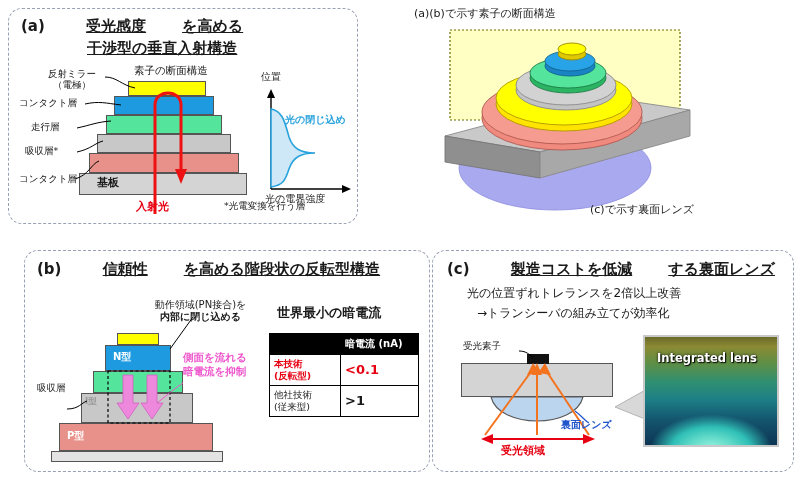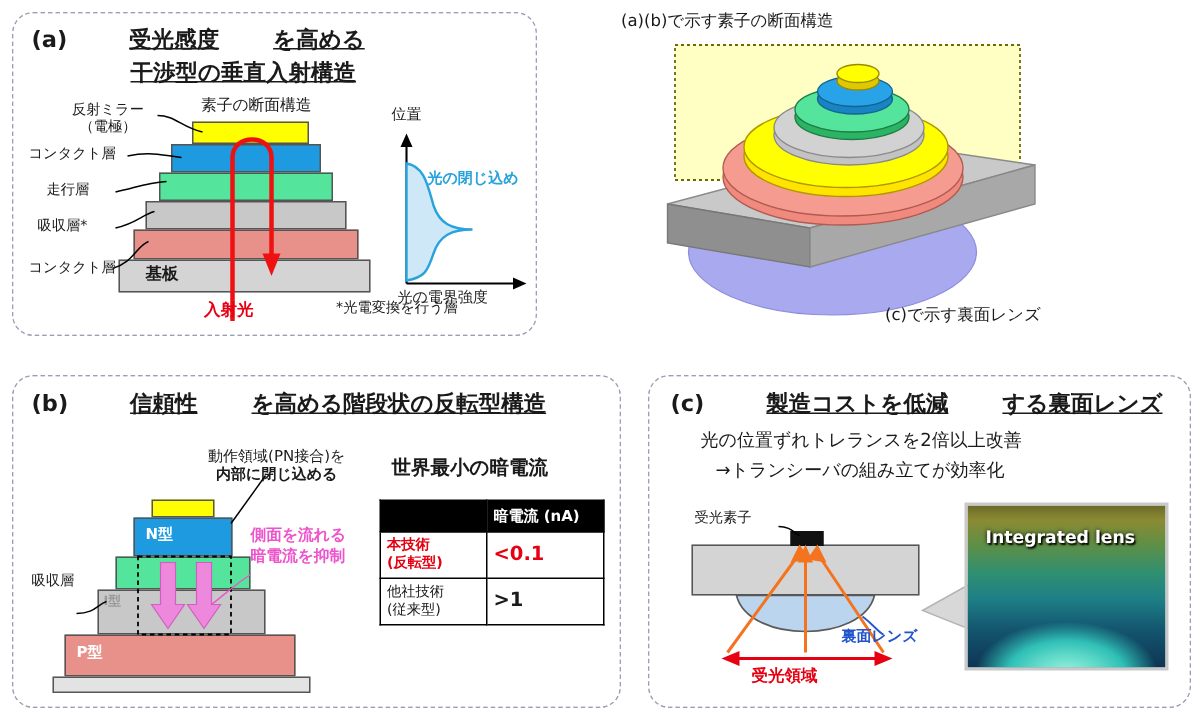--- a/index.html
+++ b/index.html
@@ -8,21 +8,21 @@
   .panel{position:absolute;border:1.5px dashed #9aa0b4;border-radius:14px;background:#fff;}
   .ttl{position:absolute;font-weight:bold;white-space:nowrap;}
   .ul{text-decoration:underline;margin-left:36px;}
   .lbl{position:absolute;white-space:nowrap;line-height:1.15;}
   .red{color:#e60012;} .blue{color:#29a3dc;} .mag{color:#ee55cc;}
   .box{position:absolute;box-sizing:border-box;border:1px solid #555;}
   svg{position:absolute;overflow:visible;}
   
   #panel-a{left:8px;top:8px;width:348px;height:214px;}
   
-  #panel-b{left:8px;top:250px;width:404px;height:220px;}
+  #panel-b{left:24px;top:250px;width:404px;height:220px;}
   
   #panel-c{left:432px;top:250px;width:360px;height:220px;}
   .tbl{position:absolute;border-collapse:collapse;font-size:10px;}
   .tbl td,.tbl th{border:1.5px solid #000;text-align:left;padding:3px 4px;}
   .tbl .hdrblk{background:#000;color:#fff;font-weight:bold;font-size:10px;}
   .tbl .lcell{text-align:left;font-size:9.5px;line-height:1.25;}
   .tbl .big{font-weight:bold;font-size:13px;}
   .photo{position:absolute;border:2px solid #c9c9c9;box-sizing:border-box;
     background:
       radial-gradient(ellipse 66% 46% at 50% 104%, #9ff3e0 0%, #5fd9c8 26%, #2fbfb6 45%, rgba(20,120,150,0) 70%),

